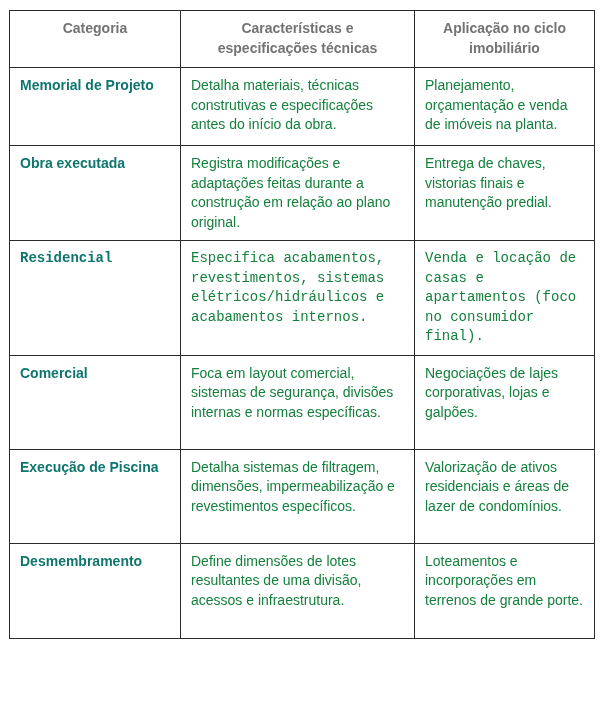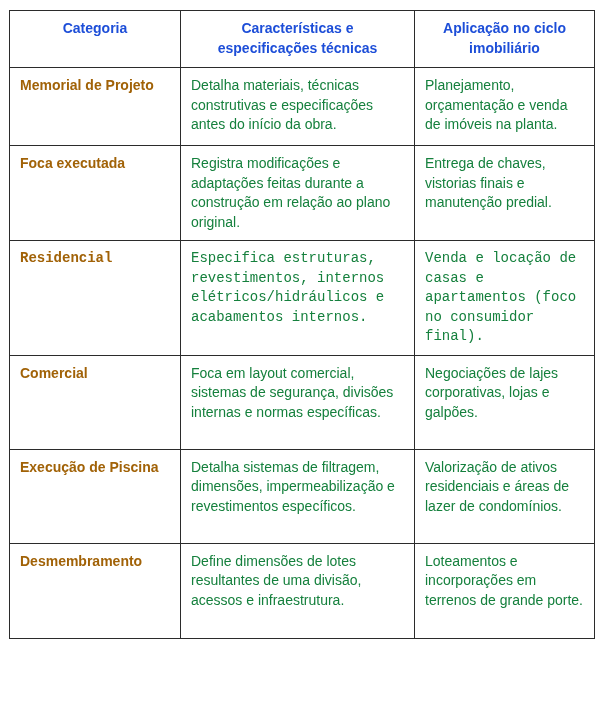--- a/index.html
+++ b/index.html
@@ -33,25 +33,25 @@
       border: 1px solid #2b2b2b;
       vertical-align: top;
       text-align: left;
       padding: 8px 10px 8px 10px;
       word-wrap: break-word;
     }
     table.doc-table th {
       font-weight: bold;
       text-align: center;
       height: 40px;
-      color: #1d4ed8;
+      color: #737373;
     }
     table.doc-table td.cat {
       font-weight: bold;
-      color: #a16207;
+      color: #0f766e;
     }
     table.doc-table td.txt {
       color: #15803d;
     }
     tr.r1 td { height: 61px; }
     tr.r2 td { height: 77px; }
     tr.r3 td { height: 78px; font-family: Liberation Mono, monospace; }
     tr.r4 td { height: 77px; }
     tr.r5 td { height: 77px; }
     tr.r6 td { height: 78px; }
@@ -73,27 +73,27 @@
       <th>Aplicação no ciclo imobiliário</th>
     </tr>
   </thead>
   <tbody>
     <tr class="r1">
       <td class="cat">Memorial de Projeto</td>
       <td class="txt">Detalha materiais, técnicas construtivas e especificações antes do início da obra.</td>
       <td class="txt">Planejamento, orçamentação e venda de imóveis na planta.</td>
     </tr>
     <tr class="r2">
-      <td class="cat">Foca executada</td>
+      <td class="cat">Obra executada</td>
       <td class="txt">Registra modificações e adaptações feitas durante a construção em relação ao plano original.</td>
       <td class="txt">Entrega de chaves, vistorias finais e manutenção predial.</td>
     </tr>
     <tr class="r3">
       <td class="cat">Residencial</td>
-      <td class="txt">Especifica estruturas, revestimentos, internos elétricos/hidráulicos e acabamentos internos.</td>
+      <td class="txt">Especifica acabamentos, revestimentos, sistemas elétricos/hidráulicos e acabamentos internos.</td>
       <td class="txt">Venda e locação de casas e apartamentos (foco no consumidor final).</td>
     </tr>
     <tr class="r4">
       <td class="cat">Comercial</td>
       <td class="txt">Foca em layout comercial, sistemas de segurança, divisões internas e normas específicas.</td>
       <td class="txt">Negociações de lajes corporativas, lojas e galpões.</td>
     </tr>
     <tr class="r5">
       <td class="cat">Execução de Piscina</td>
       <td class="txt">Detalha sistemas de filtragem, dimensões, impermeabilização e revestimentos específicos.</td>

